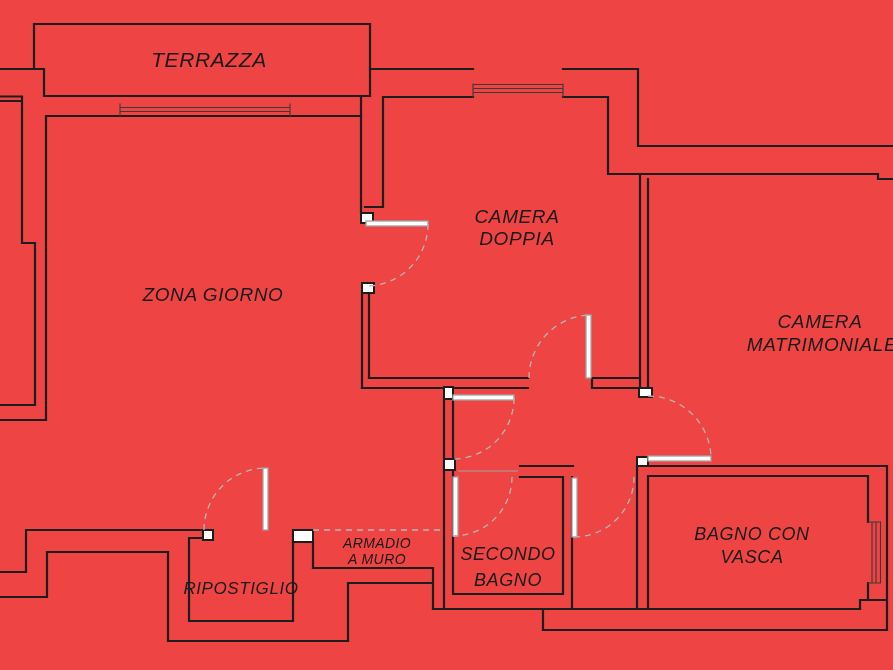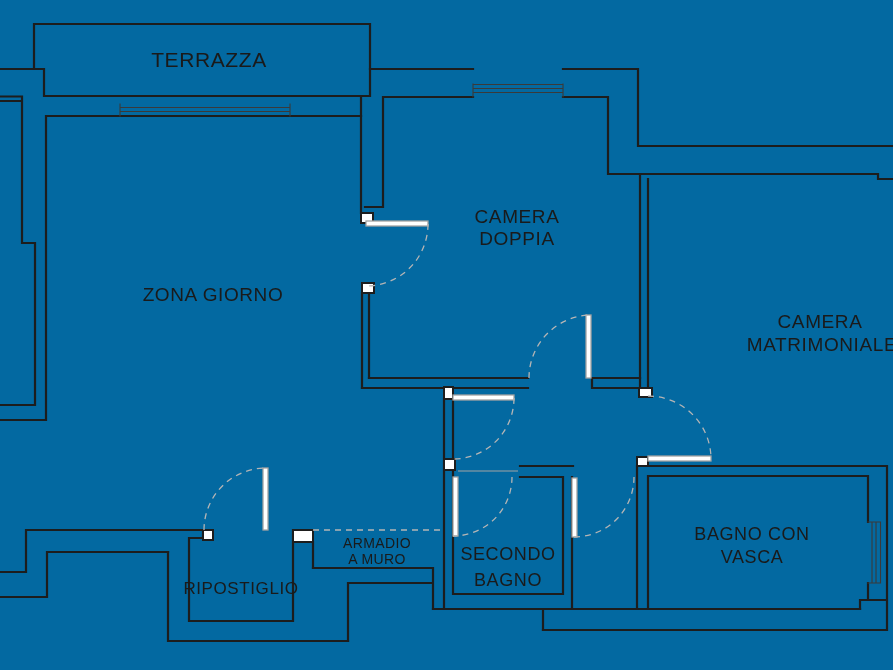--- a/index.html
+++ b/index.html
@@ -15,21 +15,21 @@
   .sill{fill:none;stroke:var(--leaf,#a3a3a3);stroke-width:1.2}
   text.room{fill:var(--text,#1a1a1a);font-size:19px;letter-spacing:.6px;text-anchor:middle}
   text.room.big{font-size:21px}
   text.room.mid{font-size:18px}
   text.room.small{font-size:17px}
   text.room.tiny{font-size:14px;letter-spacing:.4px}
 </style>
 </head>
 <body>
 
-<div class="stage" style="--wall: #1d1d1d; --arc: #b5b5b5; --leaf: #a3a3a3; --text: #1a1a1a; background: #0369a1;">
+<div class="stage" style="--wall: #1d1d1d; --arc: #b5b5b5; --leaf: #a3a3a3; --text: #1a1a1a; background: #ef4444; font-style: italic;">
 <svg width="893" height="670" viewBox="0 0 893 670">
 
   <g>
 
     <path class="wall" d="M34,24 H370 M34,24 V69 M370,24 V96 M0,69 H44 M44,69 V96
          M0,96.5 H22 M0,101 H22 M22,96.5 V243 M22,243 H35 M35,243 V405
          M0,405 H35 M0,420 H46 M46,116 V420
          M44,96 H370 M46,116 H361"></path>
 
     <path class="wall" d="M361,96 V213 M370,69 H473 M383,97 H473 M383,97 V207 M365,207 H383

